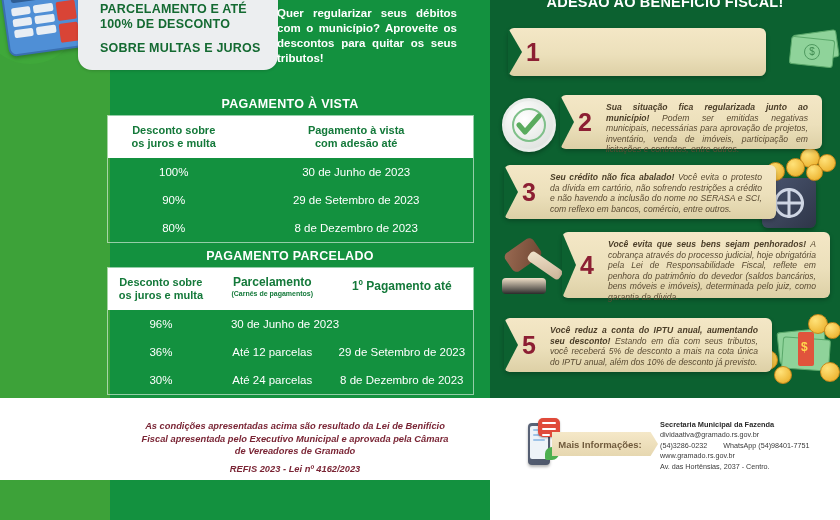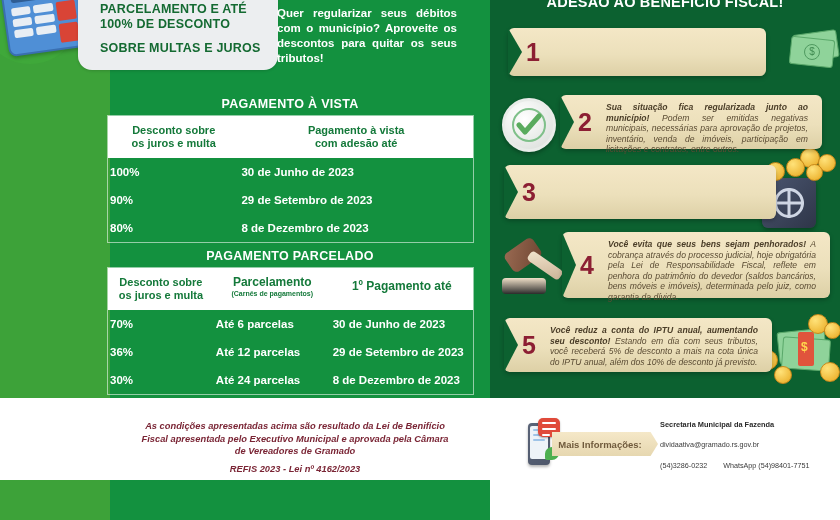--- a/index.html
+++ b/index.html
@@ -58,22 +58,22 @@
   }
   .tbl{position:absolute;border:1px solid rgba(255,255,255,.55);}
   .tbl .hrow{background:#ffffff;display:flex;}
   .tbl .hcell{
     color:#14793a;font-weight:bold;font-size:11px;line-height:13px;
     text-align:center;padding:8px 2px;box-sizing:border-box;
   }
   .tbl .hcell small{display:block;font-size:7px;line-height:9px;font-weight:bold;}
   .tbl .brow{display:flex;}
   .tbl .bcell{
-    color:#ffffff;font-weight:bold;font-size:11.5px;
-    padding:8px 2px;box-sizing:border-box;
+    color:#ffffff;font-weight:normal;font-size:11.5px;
+    text-align:center;padding:8px 2px;box-sizing:border-box;
   }
 
   
   .right-title{
     position:absolute;left:490px;top:-6px;width:350px;text-align:center;
     color:#ffffff;font-weight:bold;font-size:14.5px;letter-spacing:.2px;
   }
   .benefit{
     position:absolute;
     background:linear-gradient(180deg,#f4e7c6 0%,#ece0bb 55%,#ddd0a6 100%);
@@ -142,21 +142,21 @@
   .bubble{
     position:absolute;left:538px;top:418px;width:22px;height:19px;
     background:#e04a3a;border-radius:5px;box-shadow:0 1px 2px rgba(0,0,0,.3);
   }
   .bubble i{display:block;height:2px;margin:4px 4px 0;background:#fff;border-radius:1px;}
   .bubble i.s{width:8px;}
   .green-dot{position:absolute;left:545px;top:447px;width:14px;height:13px;background:#4caf50;border-radius:50% 50% 50% 20%;}
 
   .contact{position:absolute;left:660px;top:419px;width:178px;}
   .contact .org{color:#2b2b2b;font-size:7.4px;font-weight:bold;line-height:11px;}
-  .contact .ln{color:#3a3a3a;font-size:7.2px;line-height:10.6px;margin-top:10px;}
+  .contact .ln{color:#3a3a3a;font-size:7.2px;line-height:10.6px;}
   .contact .ln .wa{margin-left:14px;}
 
   .bot-left-light{position:absolute;left:0;top:480px;width:110px;height:40px;background:#3da239;}
   .bot-left-dark{position:absolute;left:110px;top:480px;width:380px;height:40px;background:#13913f;}
   .bot-right{position:absolute;left:490px;top:480px;width:350px;height:40px;background:#ffffff;}
 </style>
 </head>
 <body>
 
 <div id="page">
@@ -229,22 +229,21 @@
       </div>
       <div class="hcell" style="width:32%;">
         <span style="font-size:12px;text-align:right;">Parcelamento</span>
         <small>(Carnês de pagamentos)</small>
       </div>
       <div class="hcell" style="width:39%;padding-top:12px;">
         <span style="font-size:12px;">1º Pagamento até</span>
       </div>
     </div>
     <div class="brow">
-      <div class="bcell" style="width:29%;">70%</div>
-      <div class="bcell" style="width:32%;">Até 6 parcelas</div>
+      <div class="bcell" style="width:29%;">96%</div>
       <div class="bcell" style="width:39%;">30 de Junho de 2023</div>
     </div>
     <div class="brow">
       <div class="bcell" style="width:29%;">36%</div>
       <div class="bcell" style="width:32%;">Até 12 parcelas</div>
       <div class="bcell" style="width:39%;">29 de Setembro de 2023</div>
     </div>
     <div class="brow">
       <div class="bcell" style="width:29%;">30%</div>
       <div class="bcell" style="width:32%;">Até 24 parcelas</div>
@@ -285,20 +284,24 @@
     <div style="position:absolute;left:50%;top:50%;transform:translate(-50%,-50%);width:24px;height:24px;border:3px solid #cfd6e4;border-radius:50%;"></div>
     <div style="position:absolute;left:50%;top:50%;transform:translate(-50%,-50%);width:30px;height:3px;background:#cfd6e4;"></div>
     <div style="position:absolute;left:50%;top:50%;transform:translate(-50%,-50%) rotate(90deg);width:30px;height:3px;background:#cfd6e4;"></div>
   </div>
   <div class="art coin" style="left:766px;top:162px;width:17px;height:17px;"></div>
   <div class="art coin" style="left:786px;top:158px;width:17px;height:17px;"></div>
   <div class="art coin" style="left:806px;top:164px;width:15px;height:15px;"></div>
   <div class="benefit" style="left:504px;top:165px;width:272px;height:54px;border-radius:6px;">
     <div class="notch"></div>
     <div class="num">3</div>
+    <div class="txt">
+      <b>Seu crédito não fica abalado!</b>
+      <span>Você evita o protesto da dívida em cartório, não sofrendo restrições a crédito e não havendo a inclusão do nome no SERASA e SCI, com reflexo em bancos, comércio, entre outros.</span>
+    </div>
   </div>
 
   <div class="art" style="left:500px;top:240px;width:70px;height:60px;">
     <div class="gavel-head" style="position:absolute;left:6px;top:4px;width:34px;height:22px;transform:rotate(-35deg);"></div>
     <div class="gavel-handle" style="position:absolute;left:26px;top:20px;width:38px;height:11px;transform:rotate(35deg);"></div>
     <div class="gavel-base" style="position:absolute;left:2px;top:38px;width:44px;height:16px;"></div>
   </div>
   <div class="benefit" style="left:562px;top:232px;width:268px;height:66px;border-radius:6px;">
     <div class="notch"></div>
     <div class="num">4</div>

